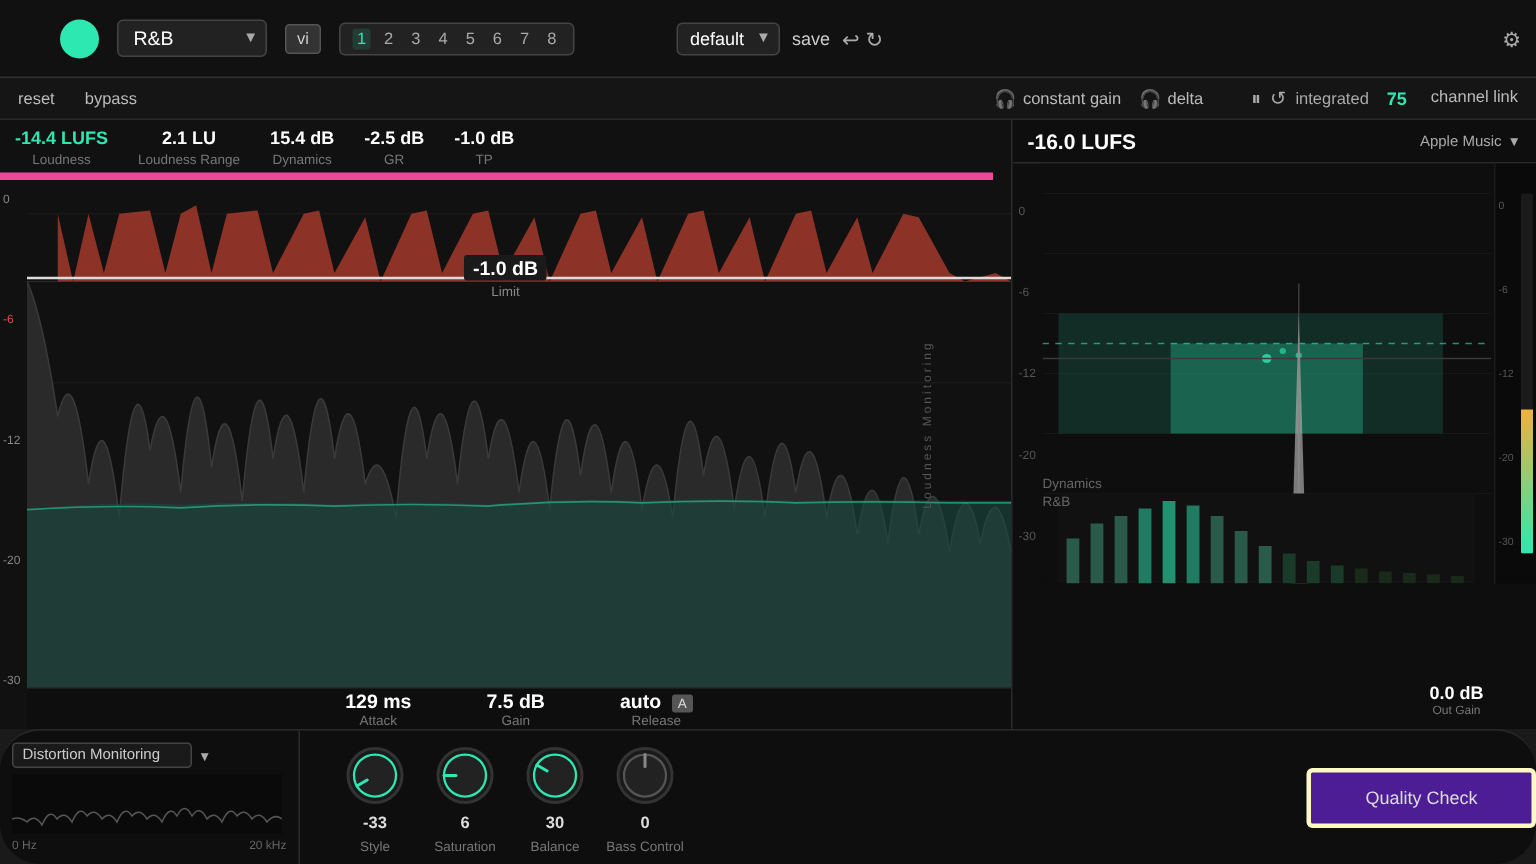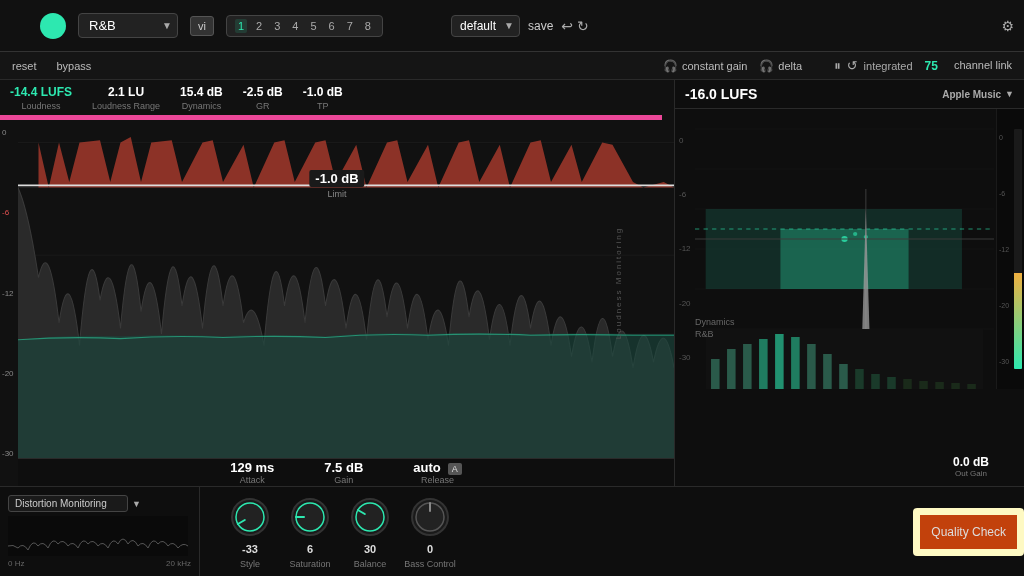--- a/index.html
+++ b/index.html
@@ -223,20 +223,21 @@
     }
 
     
     .bottom-section {
       height: 90px;
       background: #0e0e0e;
       border-top: 1px solid #2a2a2a;
       display: flex;
       align-items: center;
       gap: 0;
+      border-radius: 27px;
     }
     .distortion-monitor {
       width: 200px;
       padding: 8px;
       border-right: 1px solid #2a2a2a;
       height: 100%;
       display: flex;
       flex-direction: column;
       justify-content: space-between;
     }
@@ -295,24 +296,24 @@
       text-align: center;
       font-weight: bold;
     }
     .knob-label {
       font-size: 9px;
       color: #777;
       text-align: center;
     }
 
     .quality-check-btn {
-      background: #c2410c;
-      border: 7px solid #fef9c3;
+      background: #4c1d95;
+      border: 3px solid #fef9c3;
       color: #ddd;
-      padding: 10px 11px;
+      padding: 10px 36px;
       font-size: 12px;
       cursor: pointer;
       border-radius: 4px;
       margin-left: 20px;
       white-space: nowrap;
     }
   </style>
 </head>
 <body>
 
@@ -472,21 +473,21 @@
 
   </div>
 
   <div style="width:350px; background:#0e0e0e; border-left:1px solid #2a2a2a; position:relative; overflow:hidden;">
 
     <div style="padding:6px 10px; border-bottom:1px solid #2a2a2a; display:flex; justify-content:space-between; align-items:center;">
       <div>
         <div style="font-size:14px; font-weight:bold; color:#fff;">-16.0 LUFS</div>
       </div>
       <div style="display:flex; align-items:center; gap:4px;">
-        <span style="font-size:10px; color:#aaa;font-weight:bold;">Apple Music</span>
+        <span style="font-size:10px; color:#aaa;">Apple Music</span>
         <span style="font-size:9px; color:#aaa;">▼</span>
       </div>
     </div>
 
     <div style="position:relative; height:280px;">
 
       <div style="position:absolute; left:4px; top:0; bottom:0; width:16px; display:flex; flex-direction:column; justify-content:space-around; padding:4px 0;">
         <span style="font-size:8px;color:#555;">0</span>
         <span style="font-size:8px;color:#555;">-6</span>
         <span style="font-size:8px;color:#555;">-12</span>

